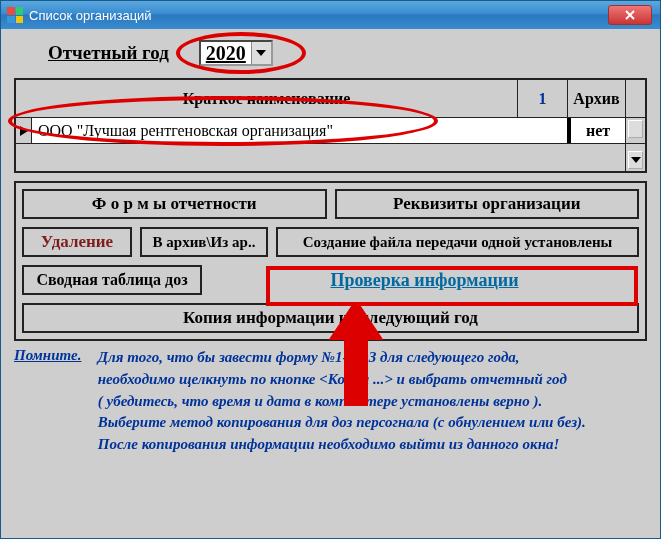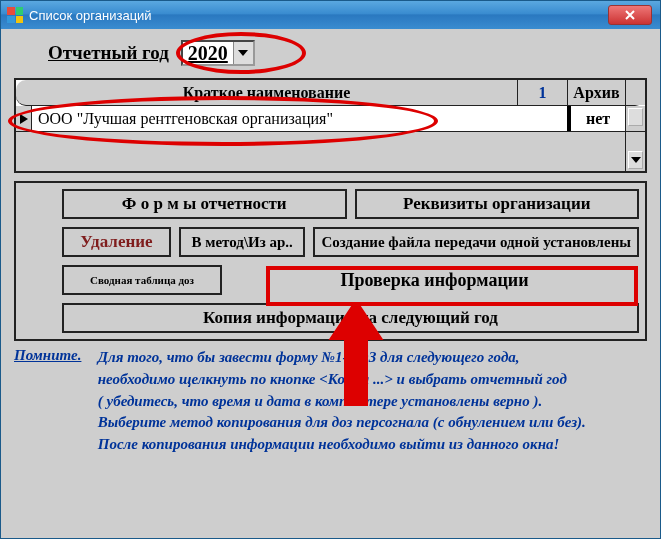--- a/index.html
+++ b/index.html
@@ -46,21 +46,21 @@
   .client {
     position:absolute; left:5px; right:5px; top:33px; bottom:5px;
     background:#cecece;
   }
 
   .year-row {
     display:flex; align-items:center;
     padding: 6px 0 6px 42px;
     font-size: 19px; font-weight: bold;
   }
-  .year-row .lbl { text-decoration: underline; margin-right: 12px; color:#000;}
+  .year-row .lbl { text-decoration: underline; margin-right: 30px; color:#000;}
   .year-select {
     display:flex; align-items:stretch; height:26px;
     border: 2px inset #999; background:#fff;
   }
   .year-select .val { width:50px; display:flex;align-items:center;justify-content:center; font-size:20px; font-weight:bold;text-decoration:underline;}
   .year-select .arrow {
     width:20px; background:#ddd; border-left:1px solid #888;
     display:flex;align-items:center;justify-content:center; cursor:pointer;
   }
   .year-select .arrow svg{width:10px;height:6px;}
@@ -71,21 +71,21 @@
     background:#fff;
     height: 95px;
     display:flex; flex-direction:column;
     position:relative;
   }
   .grid-head, .grid-row {
     display:flex;
     border-bottom:1px solid #222;
     font-size:16px;
   }
-  .grid-head { background:#cecece; font-weight:bold; height:26px;border-radius:10px;}
+  .grid-head { background:#cecece; font-weight:bold; height:38px;}
   .grid-head .c1 { flex:1; display:flex;align-items:center;justify-content:center; white-space:nowrap; overflow:hidden;}
   .grid-head .count { width:50px; color:#003399; display:flex;align-items:center;justify-content:center;border-left:1px solid #222;}
   .grid-head .c2 { width:58px; border-left:1px solid #222;display:flex;align-items:center;justify-content:center;}
   .grid-head .sb { width:20px; border-left:1px solid #222; background:#cecece;}
   .grid-row { height:26px; background:#fff;}
   .grid-row .marker {width:16px;border-right:1px solid #222;background:#cecece;display:flex;align-items:center;justify-content:center;}
   .grid-row .marker svg{width:8px;height:10px;}
   .grid-row .c1 { flex:1; padding:0 6px; display:flex;align-items:center;}
   .grid-row .c2 { width:58px; border-left:4px solid #000000;display:flex;align-items:center;justify-content:center;font-weight:bold;}
   .grid-row .sb { width:20px; border-left:1px solid #222; background:#cecece; position:relative;}
@@ -94,35 +94,35 @@
   .grid-empty .spacer{flex:1;}
   .grid-empty .sb{width:20px;border-left:1px solid #222;background:#cecece;position:relative;}
   .grid-empty .sb .down{position:absolute;left:2px;right:2px;bottom:2px;height:18px;background:#ddd;border:1px outset #fff;display:flex;align-items:center;justify-content:center;}
 
   .button-area {
     margin: 8px 8px 0 8px;
     border: 2px solid #222;
     padding: 6px;
     background:#cecece;
   }
-  .brow { display:flex; gap:8px; margin-bottom:8px;margin-left:40px; }
+  .brow { display:flex; gap:8px; margin-bottom:8px; }
   .brow:last-child{margin-bottom:0;}
   .btn {
     border: 2px solid #222;
     background:#cecece;
     font-family:"Times New Roman",serif;
     font-size:17px; font-weight:bold;
     height:30px;
     display:flex;align-items:center;justify-content:center;
     cursor:pointer;
     padding:0 6px;
     white-space:nowrap;
   }
   .btn.red { color:#7f1d1d; }
-  .btn.green { color:#000000; }
+  .btn.green { color:#0369a1; text-decoration:underline;}
   .f1{flex:1;}
 
   .remember {
     padding: 6px 4px 0 8px;
     font-size:15px;
   }
   .remember .heading {
     color:#003399; font-weight:bold; font-style:italic; text-decoration:underline;
     display:inline-block; vertical-align:top; width:80px;
   }
@@ -202,25 +202,25 @@
       </div>
     </div>
 
     <div class="button-area">
       <div class="brow">
         <div class="btn f1">Ф о р м ы    отчетности</div>
         <div class="btn f1">Реквизиты    организации</div>
       </div>
       <div class="brow">
         <div class="btn red" style="width:110px">Удаление</div>
-        <div class="btn" style="width:128px;font-size:15px">В метод\Из ар..</div>
+        <div class="btn" style="width:128px;font-size:15px">В архив\Из ар..</div>
         <div class="btn f1" style="font-size:15px">Создание файла передачи одной установлены</div>
       </div>
       <div class="brow">
-        <div class="btn" style="width:160px;font-size:11px">Сводная таблица доз</div>
+        <div class="btn" style="width:180px;font-size:16px">Сводная таблица доз</div>
         <div style="flex:1;display:flex;align-items:center;justify-content:center">
           <span class="btn green" style="border:none;background:transparent;height:auto;font-size:18px">Проверка   информации</span>
         </div>
       </div>
       <div class="brow">
         <div class="btn" style="flex:1.7;font-size:17px">Копия информации на следующий год</div>
       </div>
     </div>
 
     <div class="remember">

